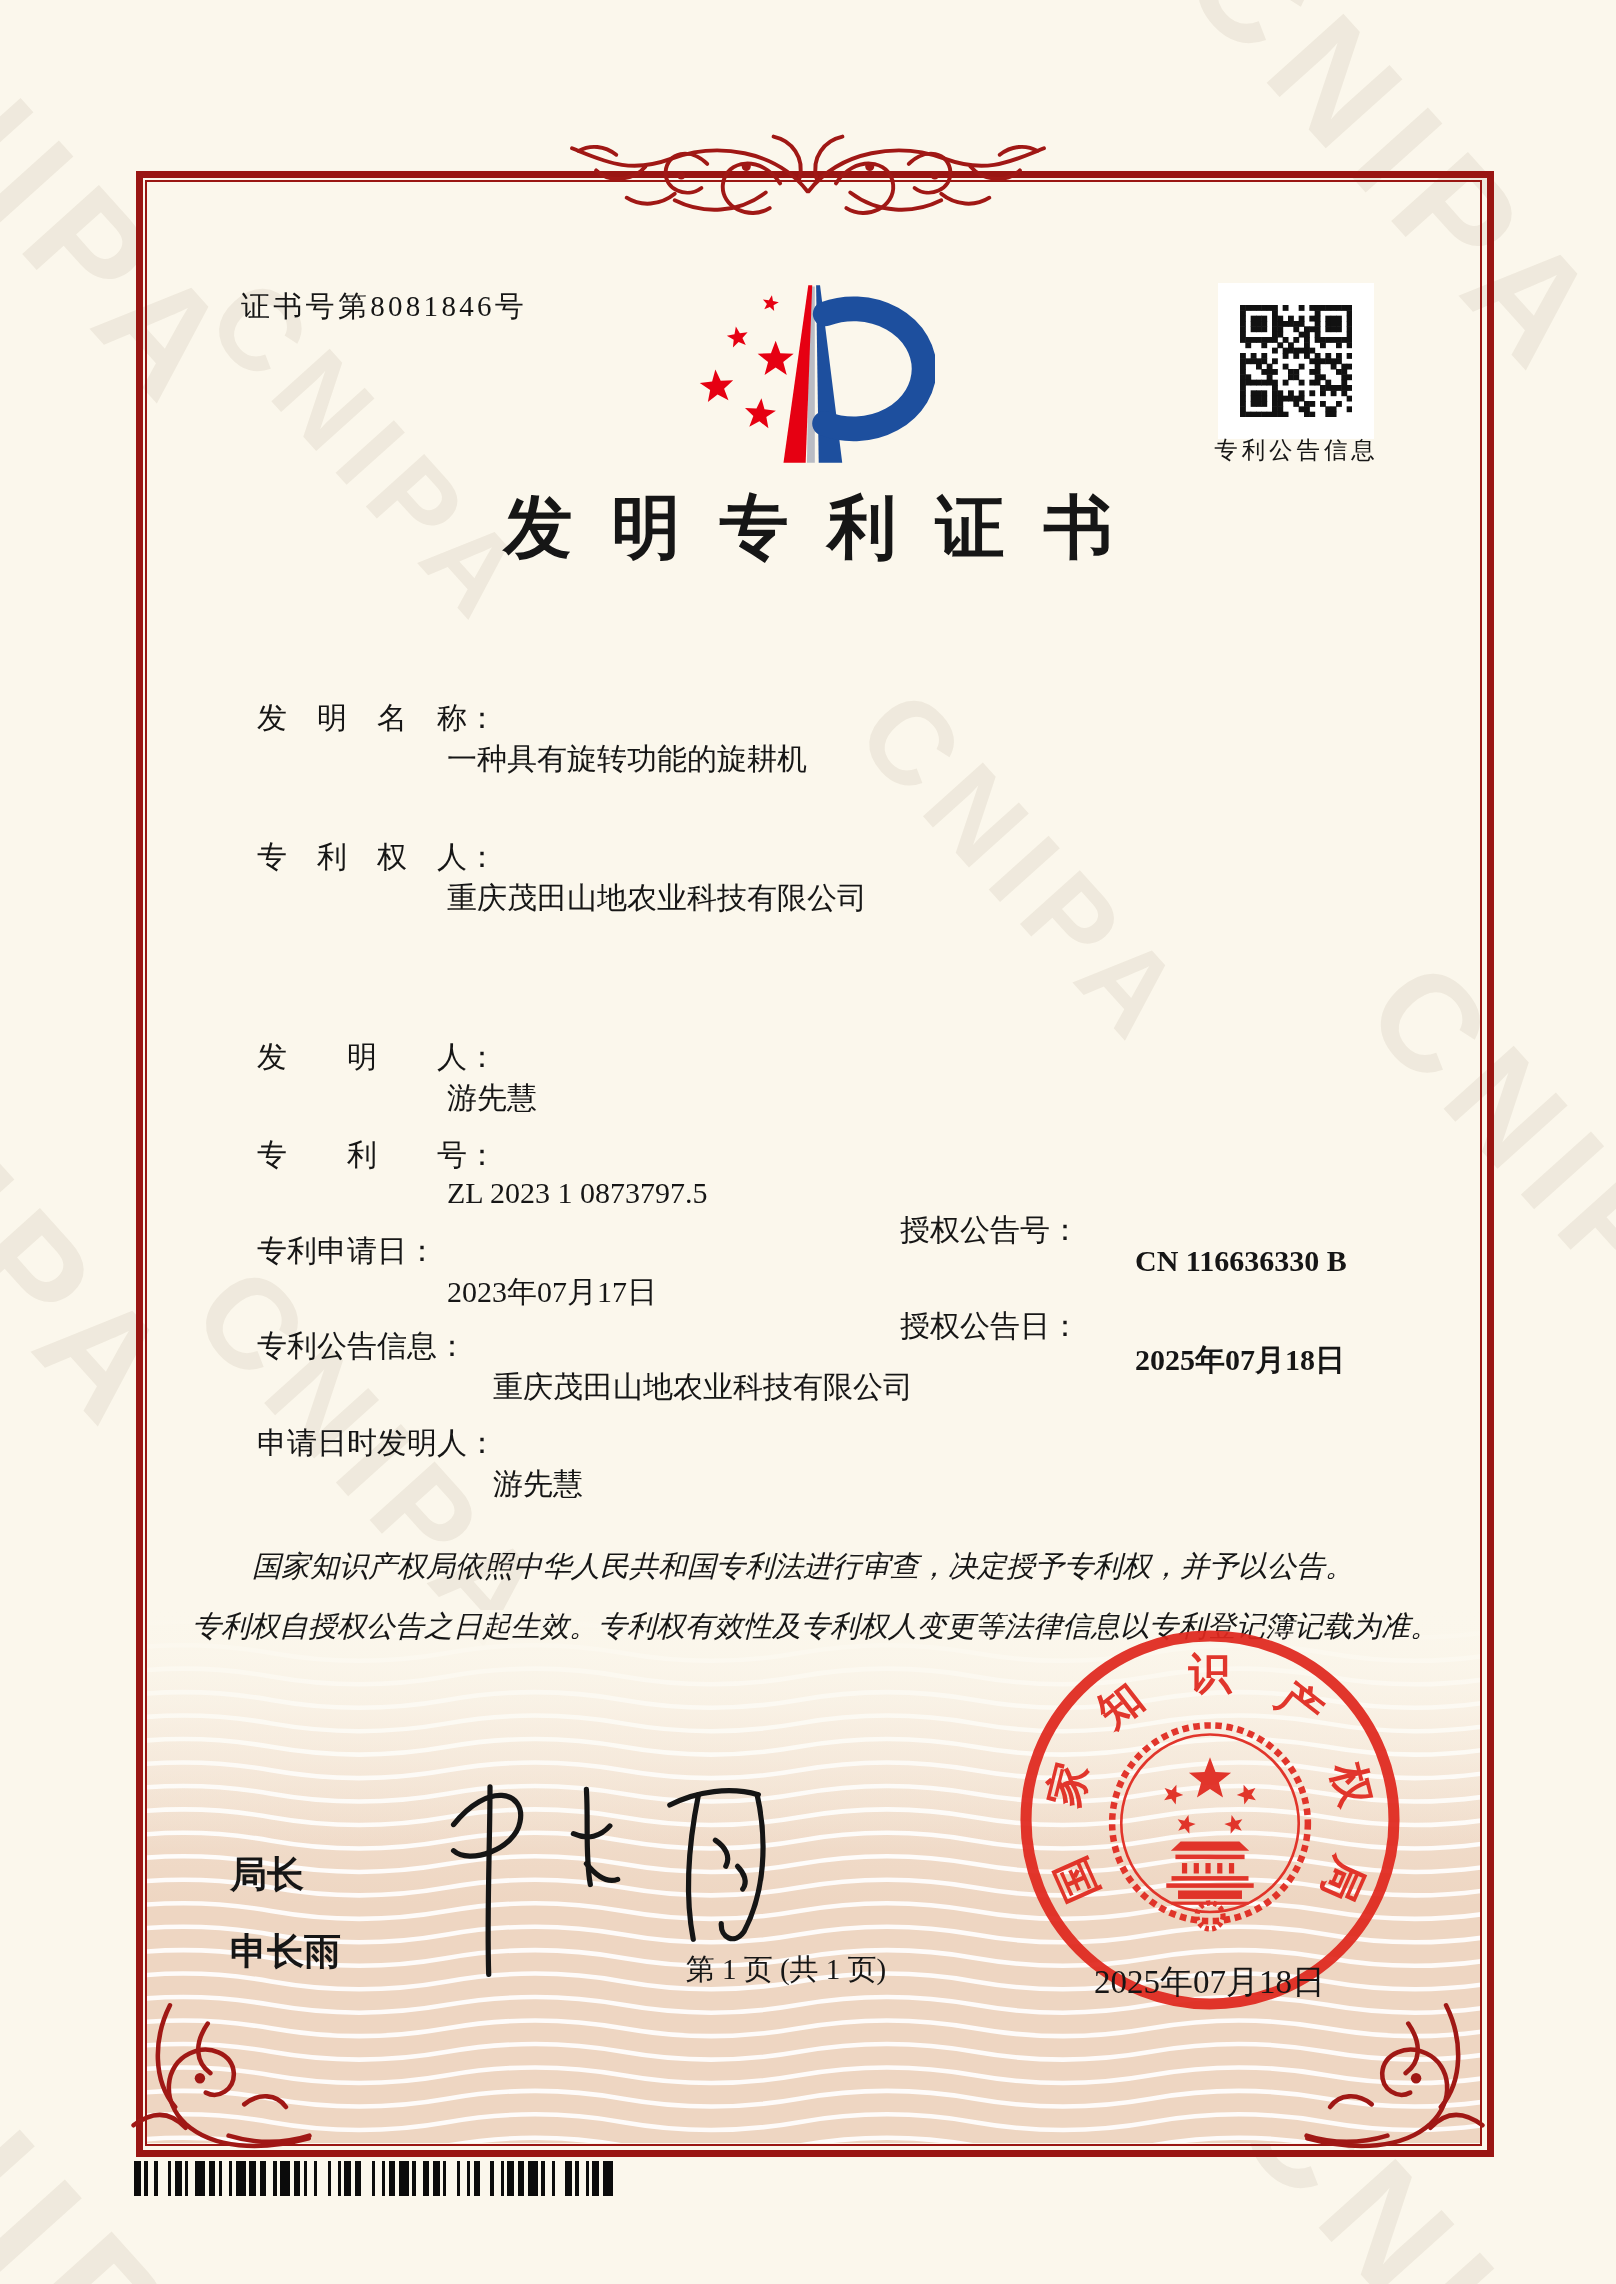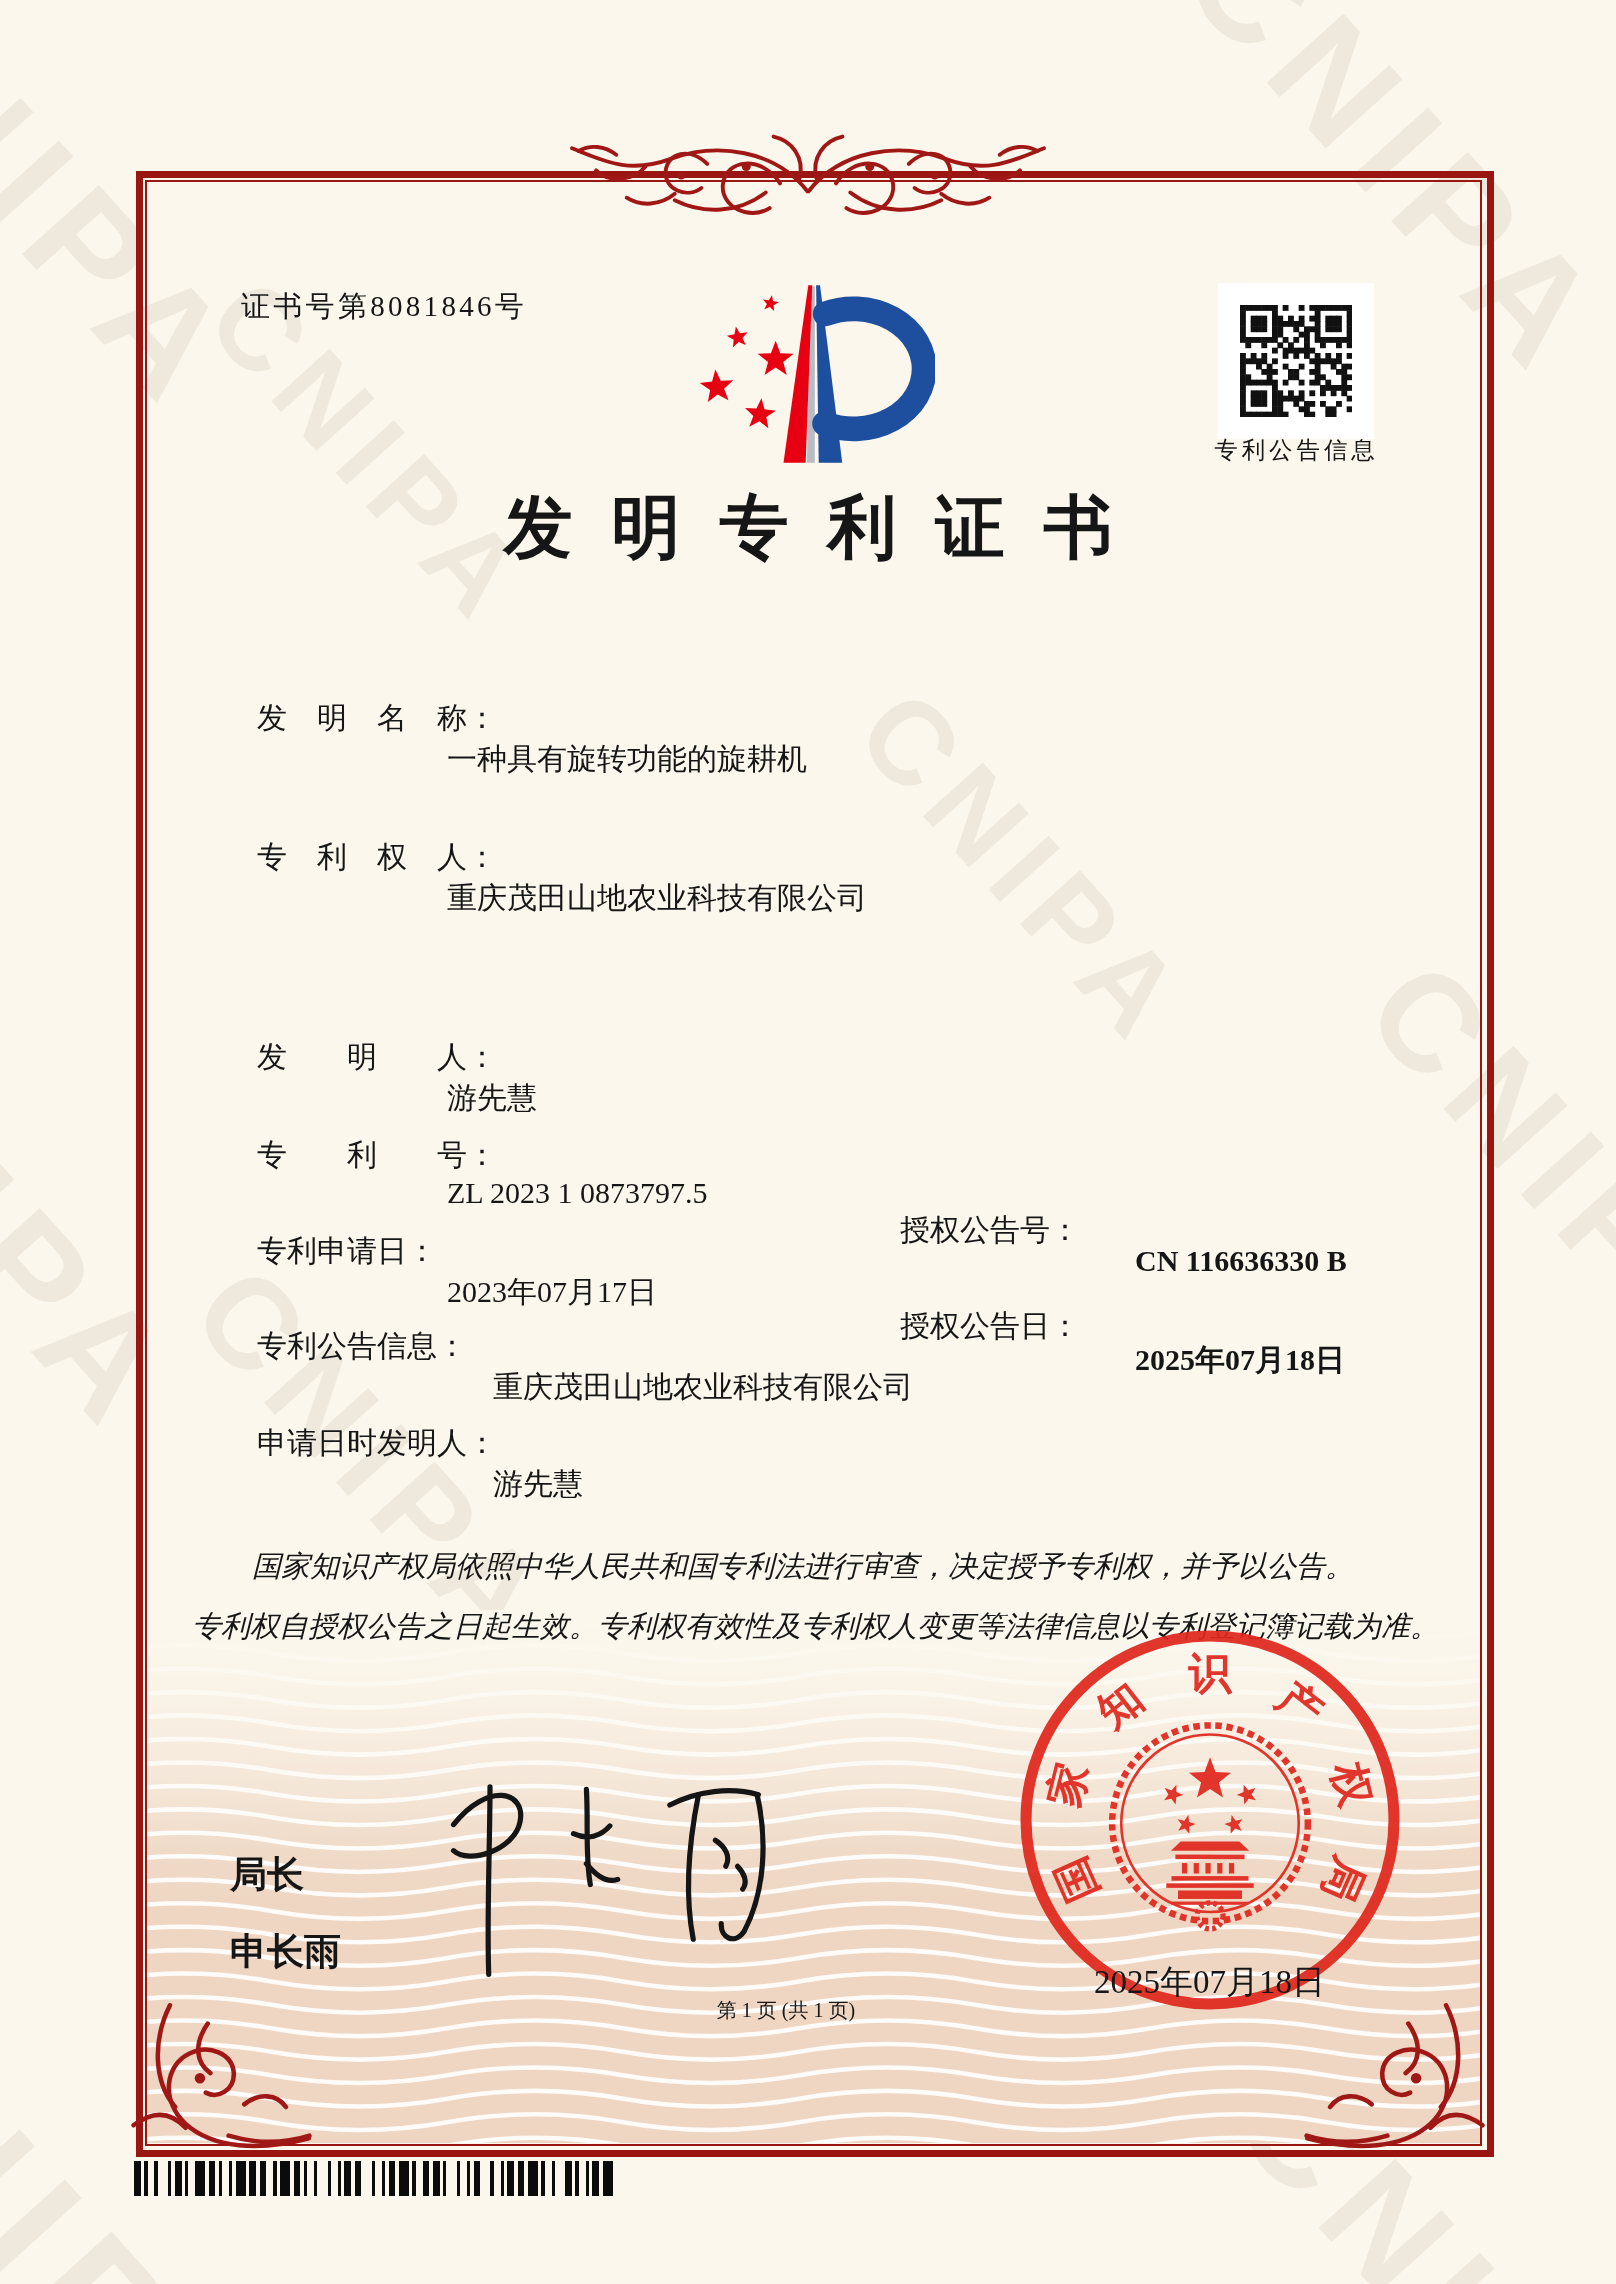--- a/index.html
+++ b/index.html
@@ -50,21 +50,21 @@
   .signer-title{position:absolute; left:230px; top:1850px; font-size:37px; font-weight:bold;
     font-family:"Liberation Sans","DejaVu Sans",sans-serif; z-index:5;}
   .signer-name{position:absolute; left:230px; top:1927px; font-size:37px; font-weight:bold;
     font-family:"Liberation Sans","DejaVu Sans",sans-serif; z-index:5;}
   .signature{position:absolute; left:391px; top:1741px; z-index:5;}
   
   .seal{position:absolute; left:1011px; top:1621px; z-index:6;}
   .sealdate{position:absolute; left:1017px; top:1960px; width:385px; text-align:center;
     font-size:33px; color:#161616; z-index:7;}
   
-  .pagefooter{position:absolute; left:496px; top:1997px; width:580px; text-align:center; font-size:20px; z-index:5;}
+  .pagefooter{position:absolute; left:496px; top:1950px; width:580px; text-align:center; font-size:29px; z-index:5;}
   .barcode{position:absolute; left:134px; top:2161px; width:484px; height:35px; display:flex; z-index:5;}
   .barcode div{height:100%;}
 </style>
 </head>
 <body>
 
 <div class="page">
 
   <div class="wm" style="left:-91px; top:-78px; font-size:150px;">CNIPA</div>
   <div class="wm" style="left:1278px; top:-111px; font-size:150px;">CNIPA</div>

